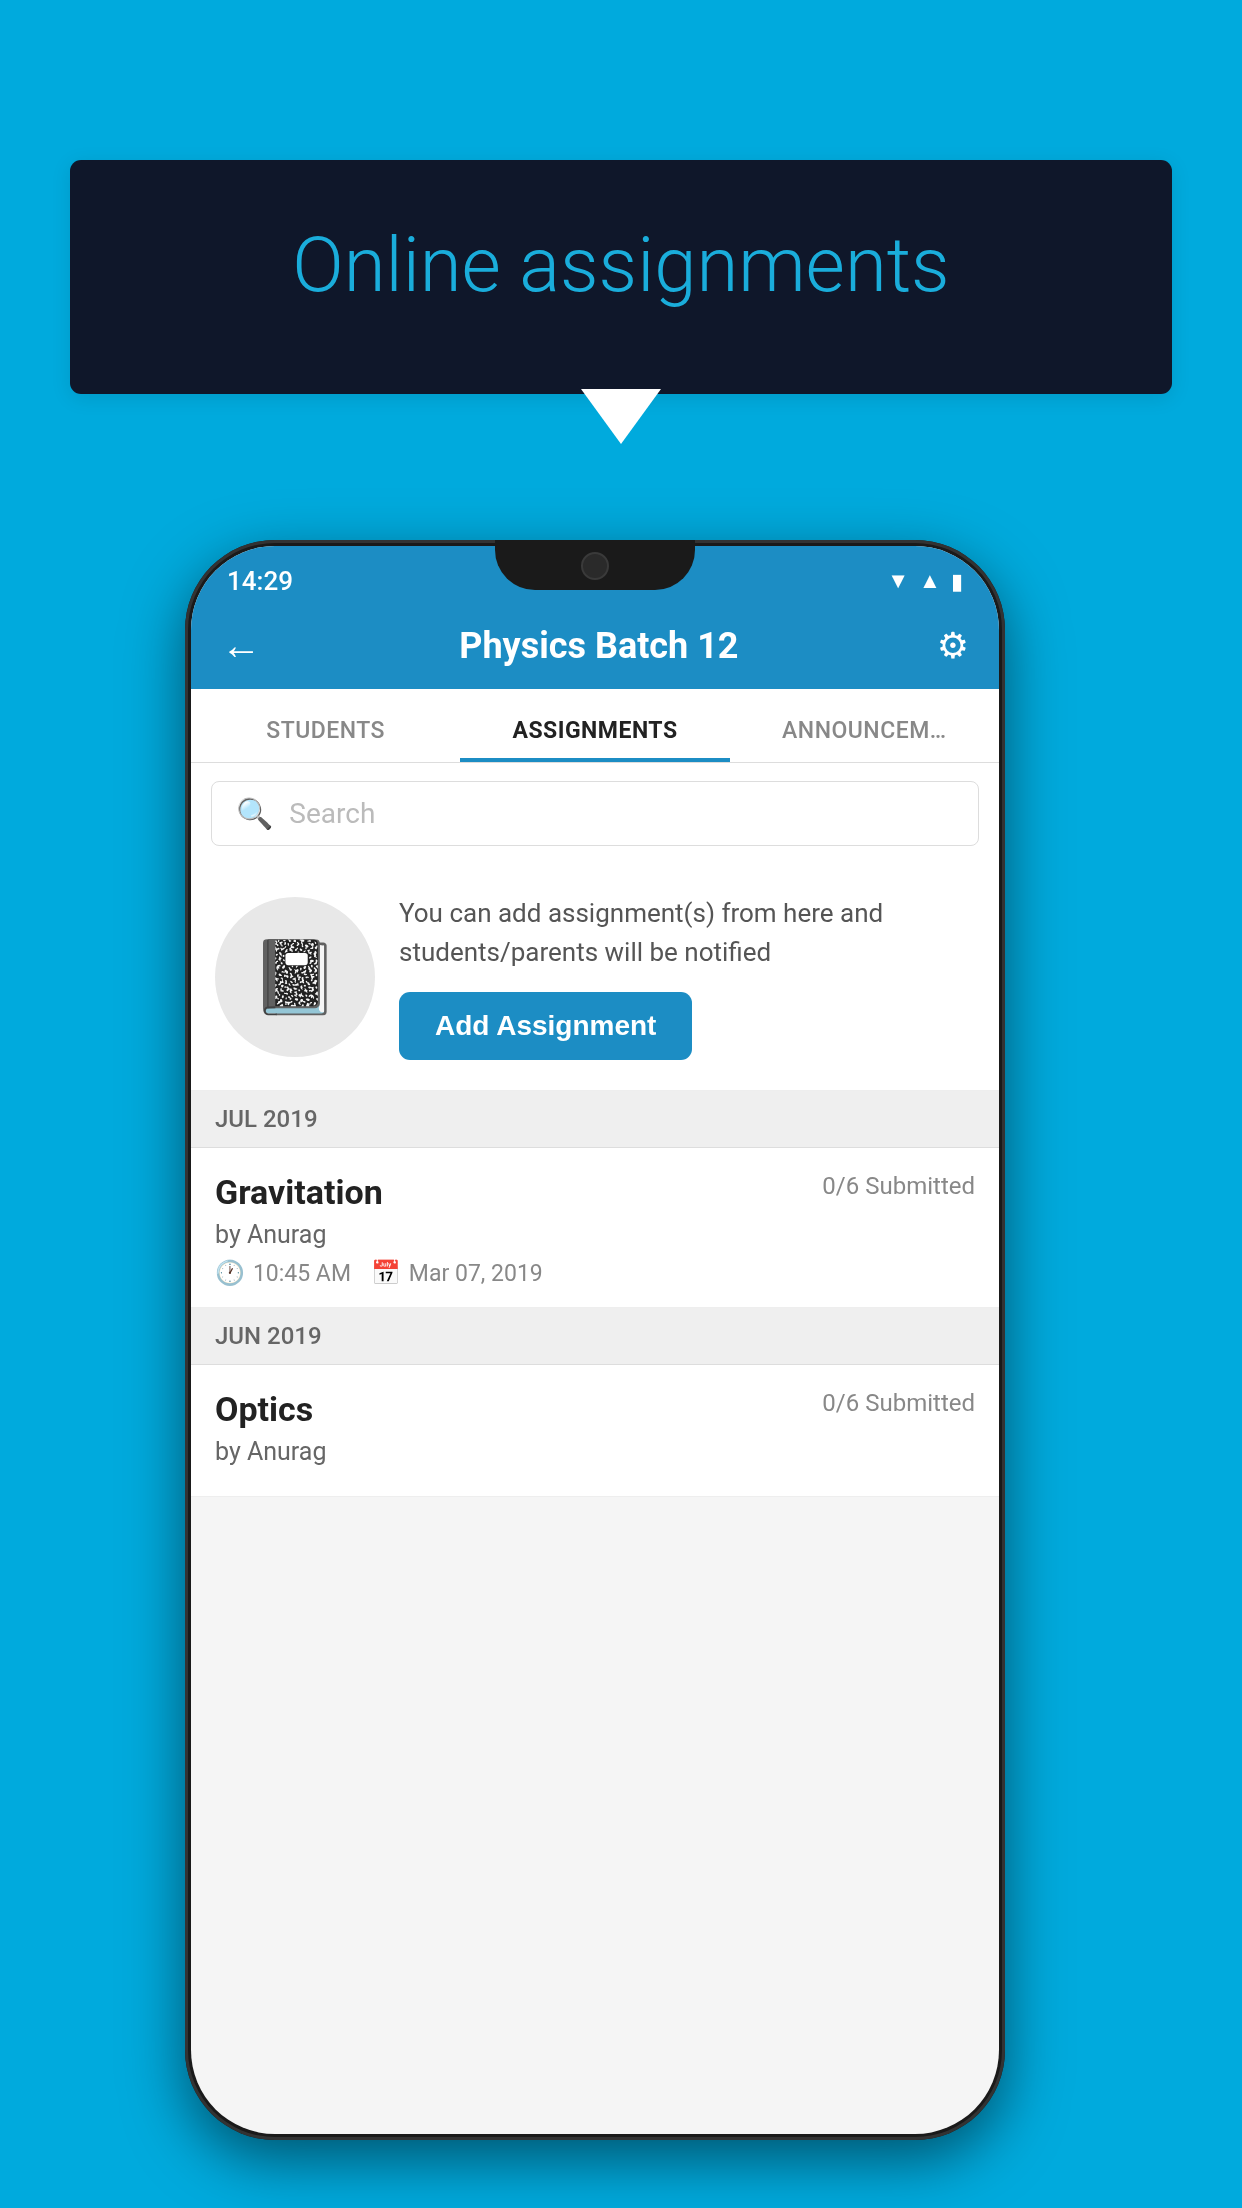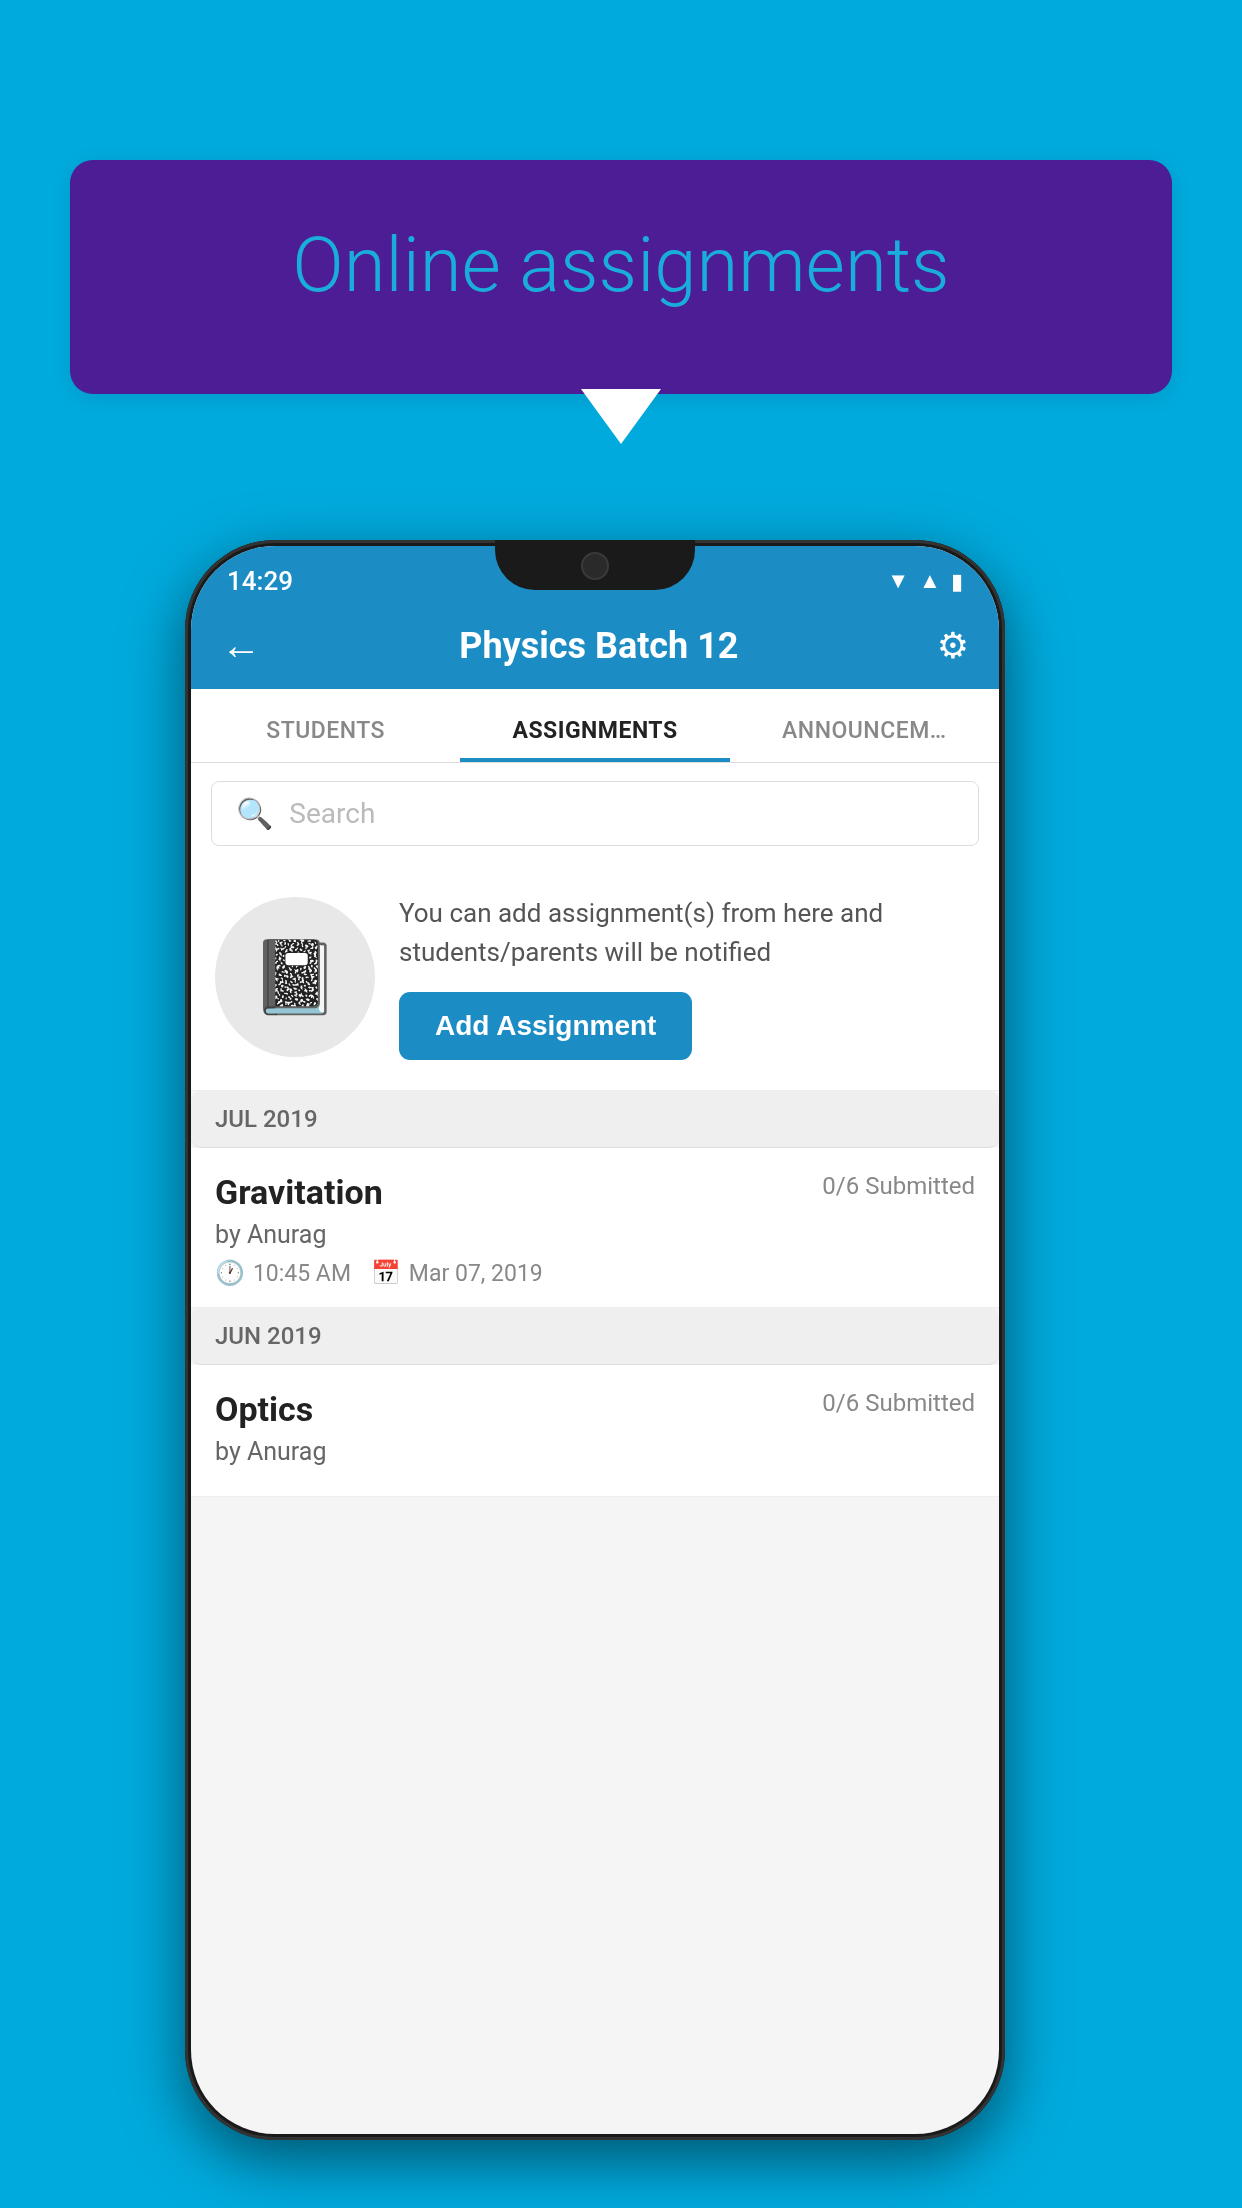--- a/index.html
+++ b/index.html
@@ -12,22 +12,22 @@
       overflow: hidden;
       position: relative;
     }
 
     
     .speech-bubble {
       position: absolute;
       top: 160px;
       left: 70px;
       right: 70px;
-      background: #4c1d95;
-      border-radius: 23px;
+      background: #0f172a;
+      border-radius: 11px;
       padding: 60px 70px;
       box-shadow: 0 4px 20px rgba(0,0,0,0.1);
     }
     .speech-bubble::after {
       content: '';
       position: absolute;
       bottom: -50px;
       left: 50%;
       transform: translateX(-50%);
       width: 0;
@@ -284,21 +284,20 @@
     }
 
     
     .section-header {
       background: #efefef;
       padding: 14px 24px;
       font-size: 24px;
       color: #666;
       font-weight: 500;
       border-bottom: 1px solid #ddd;
-      border-radius: 10px;
     }
 
     
     .assignment-item {
       background: white;
       padding: 24px 24px 20px;
       border-bottom: 1px solid #eee;
     }
 
     .assignment-top {

